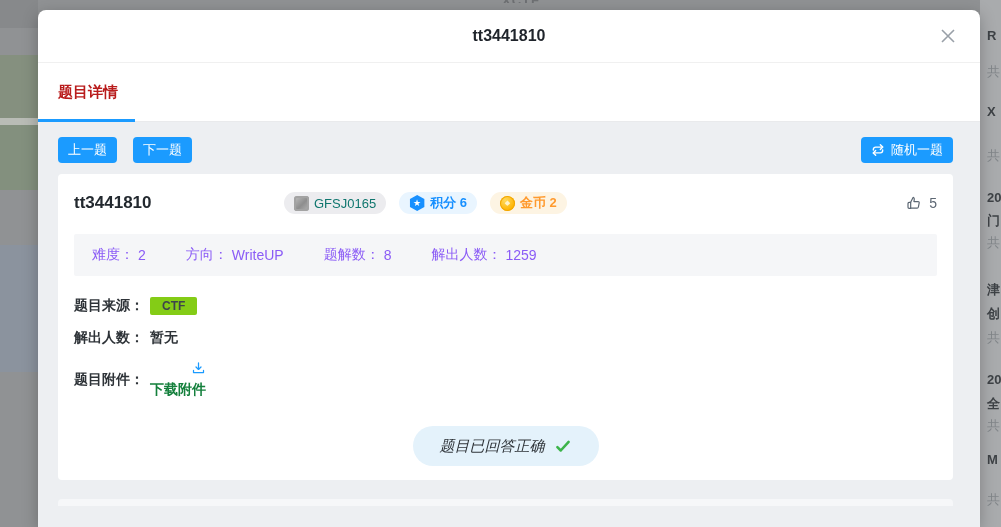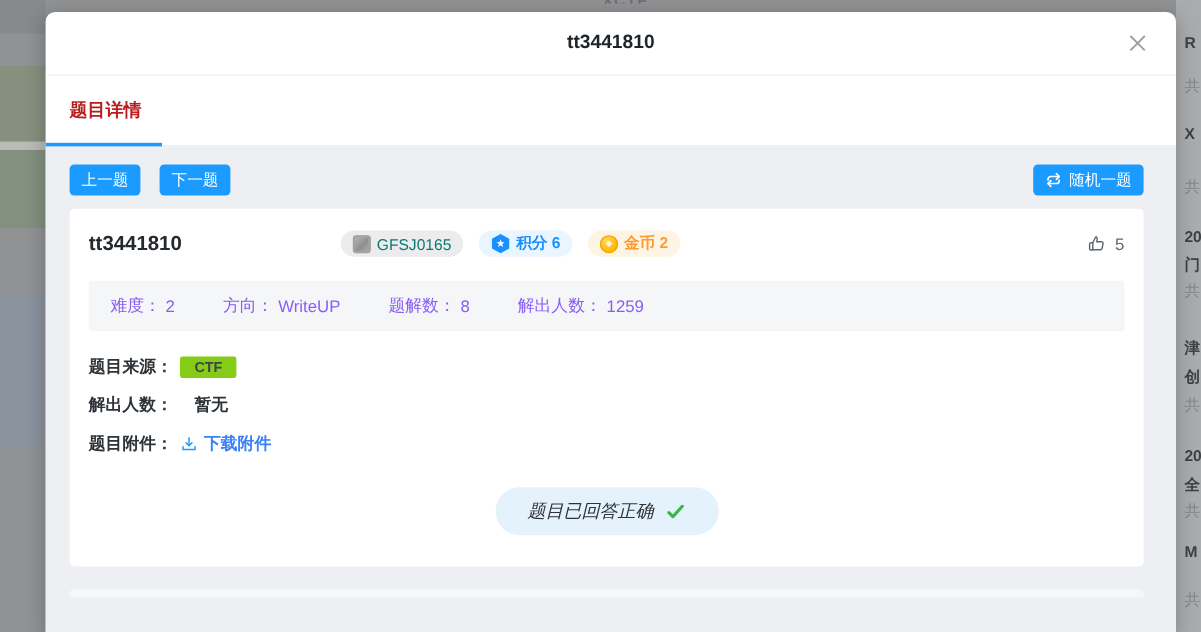--- a/index.html
+++ b/index.html
@@ -118,24 +118,24 @@
     display:flex;align-items:center;padding:0 18px;gap:40px;
   }
   .stat{font-size:14px;color:#8b5cf6;display:flex;gap:4px;white-space:nowrap;align-items:center;}
   .meta-row{display:flex;align-items:center;margin-top:14px;font-size:14px;color:#2e3338;font-weight:bold;}
   .meta-row.src{margin-top:21px;}
   .meta-label{white-space:nowrap;}
   .tag{
     background:#84cc16;border-radius:2px;padding:2px 12px;font-size:12px;color:#3e444b;
     margin-left:6px;
   }
-  .meta-value{margin-left:18px;}
+  .meta-value{margin-left:6px;}
   .attach-link{
-    margin-left:6px;display:inline-flex;align-items:center;gap:5px;color:#3b82f6;
-    font-size:14px;cursor:pointer;
+    margin-left:6px;display:inline-flex;align-items:flex-end;gap:5px;color:#15803d;
+    font-size:14px;cursor:pointer;flex-direction:column;
   }
   .success-row{display:flex;justify-content:center;margin-top:27px;font-style:italic;}
   .success-pill{
     background:#e4f2fb;border-radius:20px;height:40px;display:inline-flex;
     align-items:center;gap:9px;padding:0 27px;font-size:15px;color:#2e3338;
   }
   .next-card-strip{
     margin-top:19px;height:7px;background:#f6f7f9;border-radius:4px 4px 0 0;
   }
   svg{display:block;}

